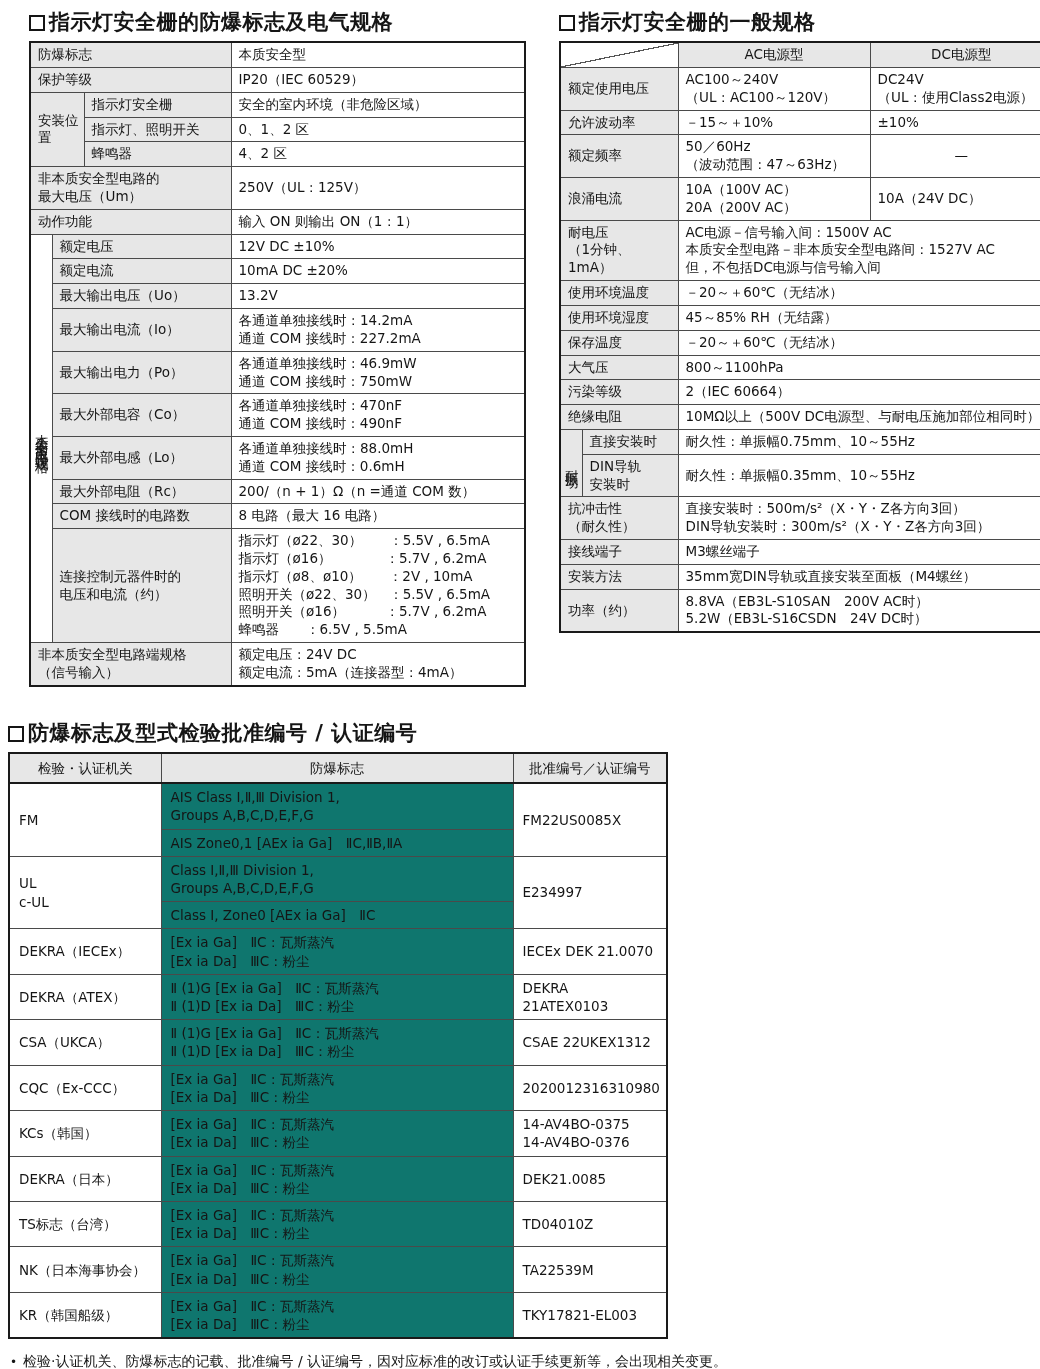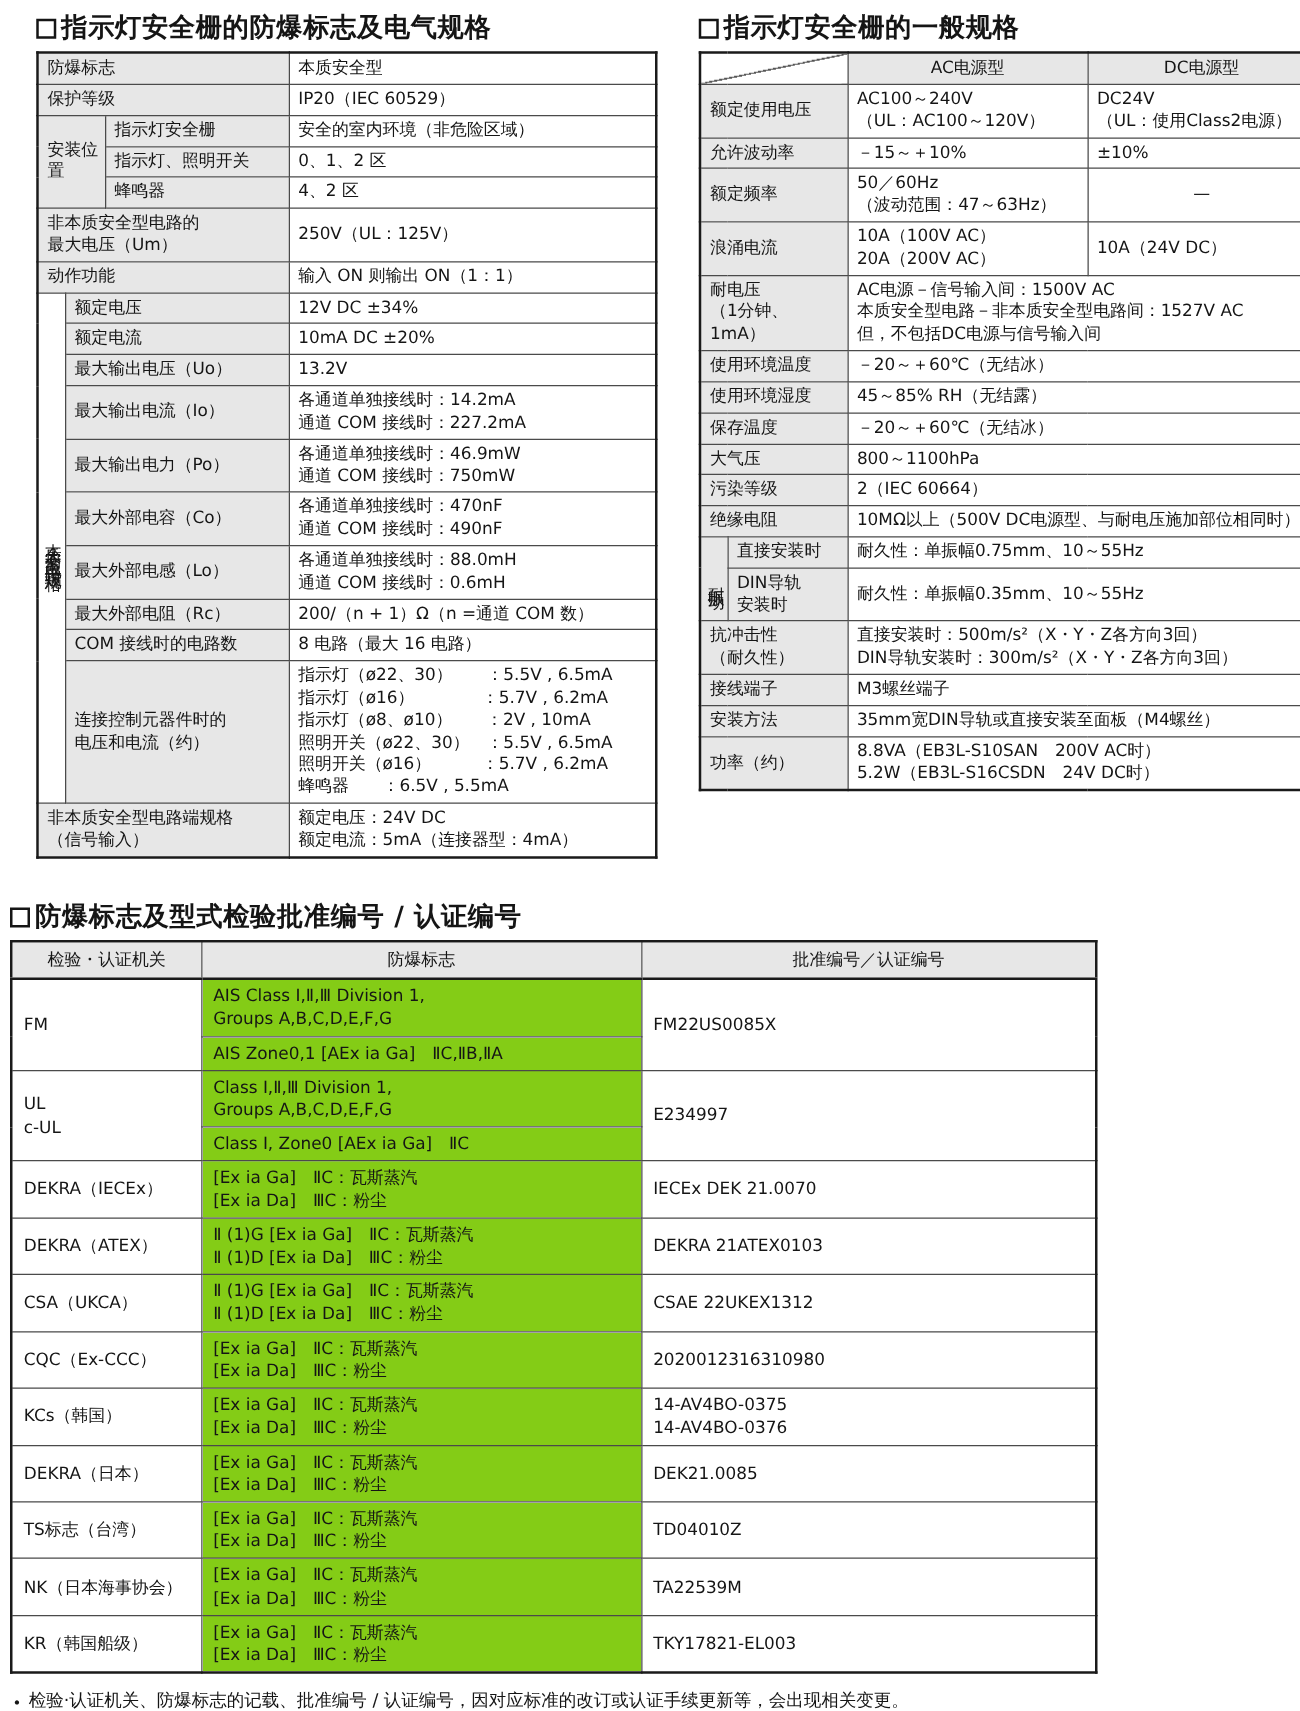--- a/index.html
+++ b/index.html
@@ -50,32 +50,32 @@
       #555 calc(50% + 0.6px),transparent calc(50% + 0.6px));
   }
   .colh{background:#e7e7e7;text-align:center;font-weight:normal;}
   .center{text-align:center;}
 
   table.elec{width:497px;}
   table.gen{width:495px;border-radius:32px;}
 
   .cert-section{margin-top:34px;}
   table.cert{
-    border-collapse:collapse;table-layout:fixed;width:870px;
+    border-collapse:collapse;table-layout:fixed;width:660px;
     border:2px solid #1a1a1a;font-size:13.5px;line-height:1.35;
   }
   table.cert td,table.cert th{
     border:1px solid #4a4a4a;padding:4px 9px;vertical-align:middle;overflow:hidden;
   }
   table.cert thead th{
     background:#e7e7e7;font-weight:normal;text-align:center;
     border-bottom:2px solid #1a1a1a;padding:5px 8px;
   }
   .agency{background:#fff;white-space:pre-line;}
-  .mark{background:#84cc16;white-space:pre-line;}
+  .mark{background:#0f766e;white-space:pre-line;}
   .num{background:#fff;white-space:pre-line;margin-top:12px;}
 
   .notes{margin-top:12px;font-size:14px;line-height:1.55;padding-left:2px;}
   .note{display:flex;margin-bottom:2px;}
   .bullet{width:13px;flex:0 0 auto;font-size:12px;padding-top:2px;}
   .note-text{white-space:pre-line;}
 </style>
 </head>
 <body>
 
@@ -122,21 +122,21 @@
 最大电压（Um）</td>
             <td class="val">250V（UL：125V）</td>
           </tr>
           <tr>
             <td class="lbl" colspan="3">动作功能</td>
             <td class="val">输入 ON 则输出 ON（1：1）</td>
           </tr>
           <tr>
             <td class="vert vert-white" rowspan="10">本质安全型电路端规格</td>
             <td class="lbl" colspan="2">额定电压</td>
-            <td class="val">12V DC ±34%</td>
+            <td class="val">12V DC ±10%</td>
           </tr>
           <tr>
             <td class="lbl" colspan="2">额定电流</td>
             <td class="val">10mA DC ±20%</td>
           </tr>
           <tr>
             <td class="lbl" colspan="2">最大输出电压（Uo）</td>
             <td class="val">13.2V</td>
           </tr>
           <tr>

